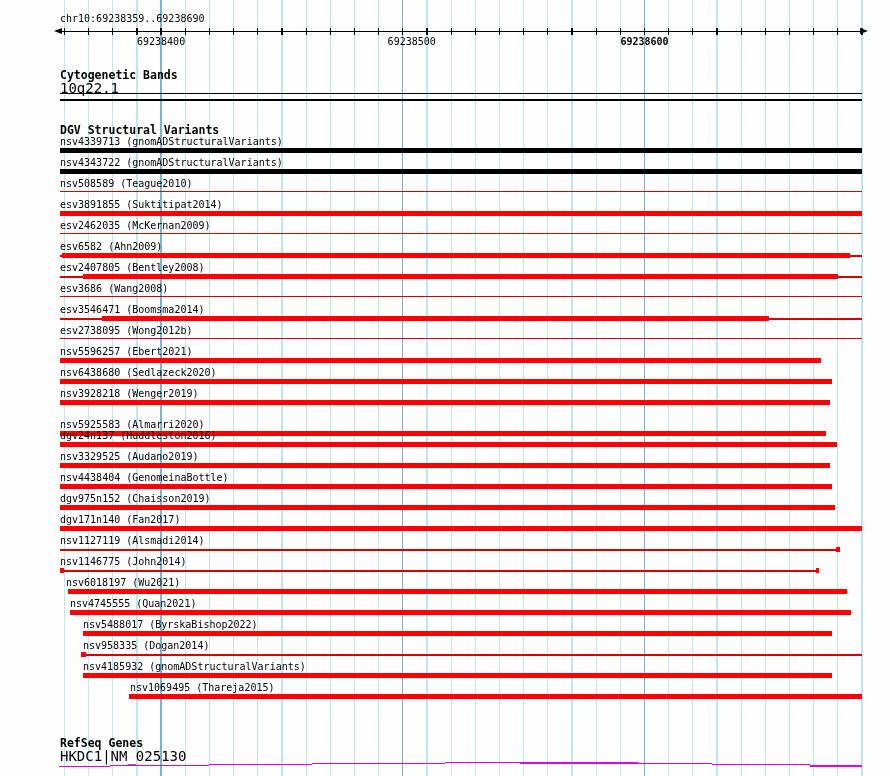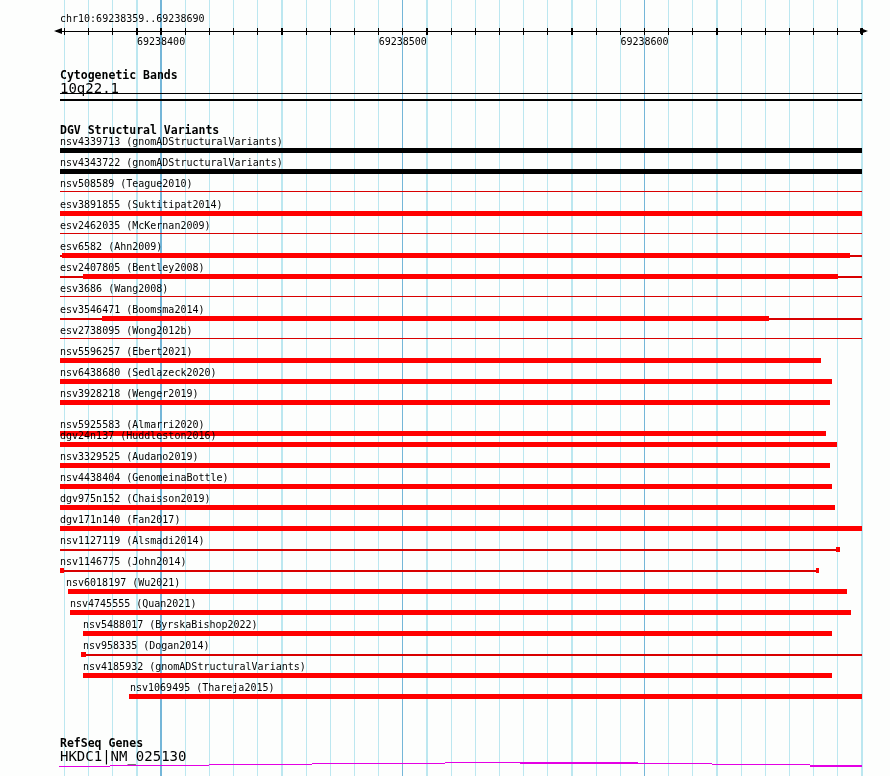--- a/index.html
+++ b/index.html
@@ -111,22 +111,22 @@
         <div class="rtick" style="left: 668.047px;"></div>
         <div class="rtick" style="left: 692.216px;"></div>
         <div class="rtick" style="left: 716.385px;"></div>
         <div class="rtick" style="left: 740.554px;"></div>
         <div class="rtick" style="left: 764.723px;"></div>
         <div class="rtick" style="left: 788.892px;"></div>
         <div class="rtick" style="left: 813.062px;"></div>
         <div class="rtick" style="left: 837.231px;"></div>
         <div class="rtick" style="left: 861.4px;"></div>
         <div class="rlabel" style="left: 128.094px;">69238400</div>
-        <div class="rlabel" style="left: 369.785px;">69238500</div>
-        <div class="rlabel" style="left: 611.477px;">69238600</div>
+        <div class="rlabel" style="left: 369.785px; text-align: right;">69238500</div>
+        <div class="rlabel" style="left: 611.477px; font-weight: bold;">69238600</div>
       </div>
   </div>
 
   <div>
     <div class="sec-title" style="top:68px">Cytogenetic Bands</div>
     <div class="sec-sub" style="top:79.5px">10q22.1</div>
     <div class="cy-line" style="top:92.6px"></div>
     <div class="cy-line" style="top:99.3px"></div>
   </div>
 

